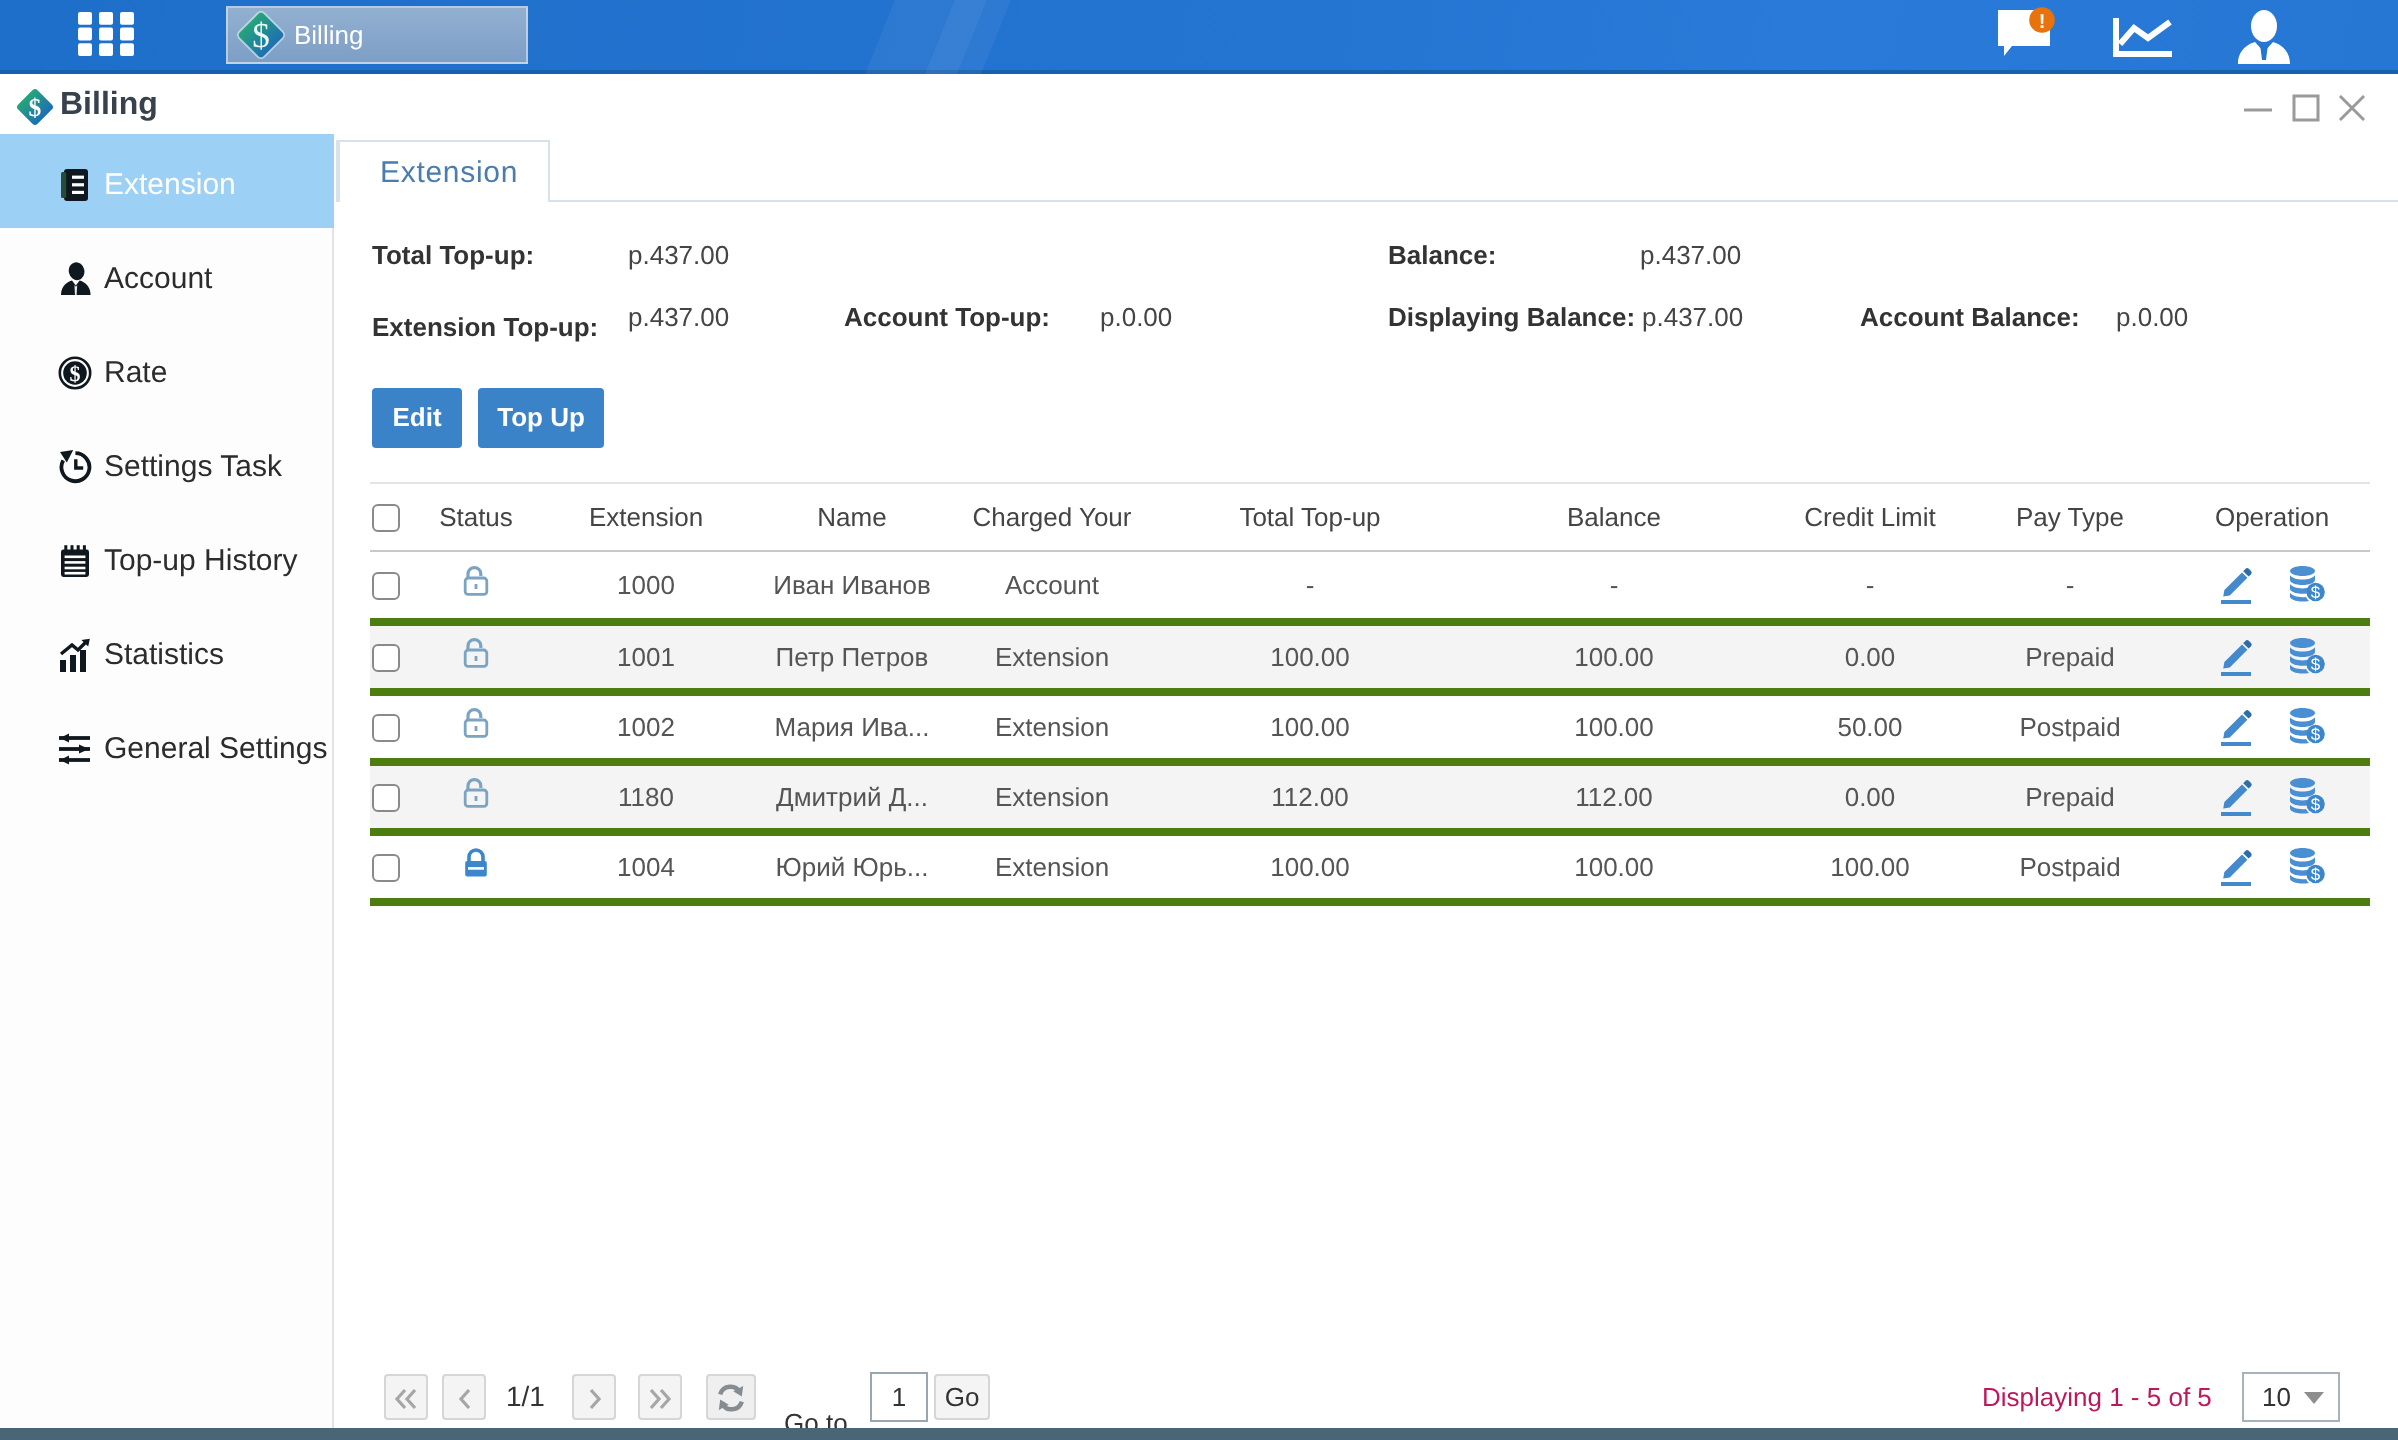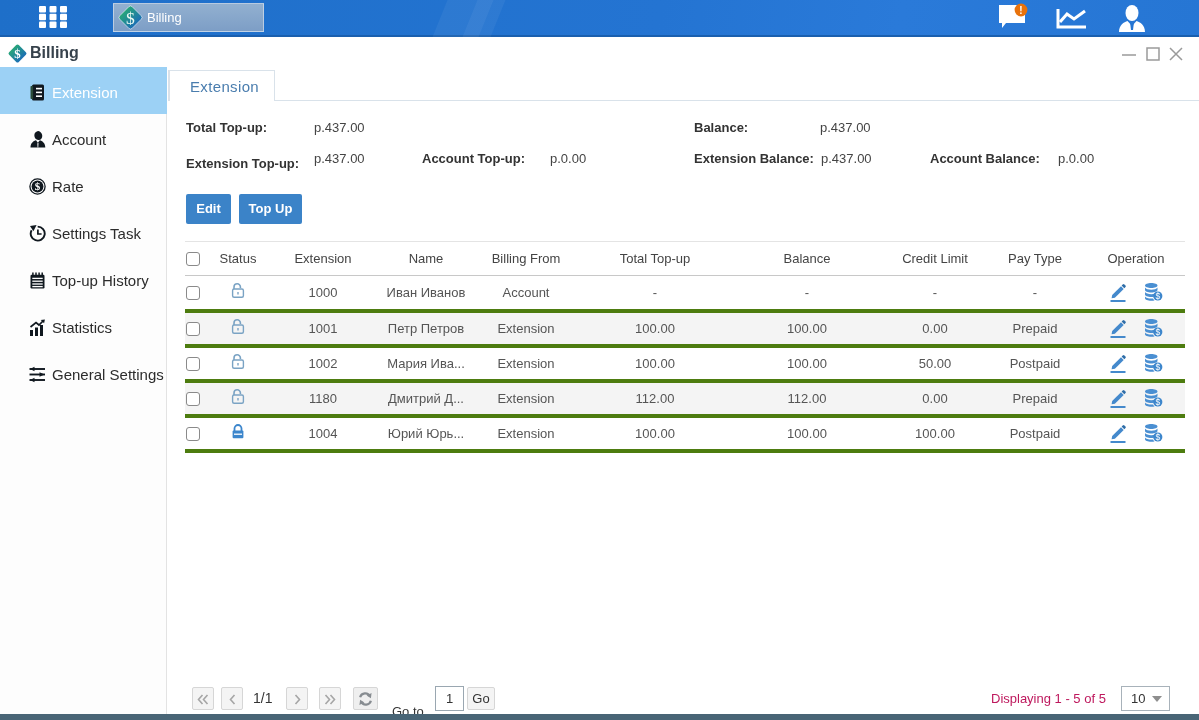--- a/index.html
+++ b/index.html
@@ -217,21 +217,21 @@
 
   <div class="abs slabel" style="left:18px;top:52px">Total Top-up:</div>
   <div class="abs sval" style="left:146px;top:52px">p.437.00</div>
   <div class="abs slabel" style="left:526px;top:52px">Balance:</div>
   <div class="abs sval" style="left:652px;top:52px">p.437.00</div>
 
   <div class="abs slabel" style="left:18px;top:88px">Extension Top-up:</div>
   <div class="abs sval" style="left:146px;top:83px">p.437.00</div>
   <div class="abs slabel" style="left:254px;top:83px">Account Top-up:</div>
   <div class="abs sval" style="left:382px;top:83px">p.0.00</div>
-  <div class="abs slabel" style="left:526px;top:83px">Extension Balance:</div>
+  <div class="abs slabel" style="left:526px;top:83px">Displaying Balance:</div>
   <div class="abs sval" style="left:653px;top:83px">p.437.00</div>
   <div class="abs slabel" style="left:762px;top:83px">Account Balance:</div>
   <div class="abs sval" style="left:890px;top:83px">p.0.00</div>
 
   <div class="btn" style="left:18px;top:126px;width:45px;height:30px;line-height:30px">Edit</div>
   <div class="btn" style="left:71px;top:126px;width:63px;height:30px;line-height:30px">Top Up</div>
 
   <div id="tbl">
     <table>
       <colgroup>
@@ -245,21 +245,21 @@
           <col style="width:96px">
         <col style="width:104px">
           <col style="width:98px">
       </colgroup>
       <tbody>
           <tr>
         <th class="cbc"><span class="cb"></span></th>
             <th>Status</th>
             <th>Extension</th>
             <th>Name</th>
-            <th>Billing From</th>
+            <th>Charged Your</th>
         <th>Total Top-up</th>
             <th>Balance</th>
             <th>Credit Limit</th>
             <th>Pay Type</th>
             <th>Operation</th>
       </tr>
       <tr>
         <td class="cbc"><span class="cb"></span></td>
             <td><svg width="16" height="17" viewBox="0 0 16 17">
                 <path d="M4 7 V5 a3.2 3.2 0 0 1 6.4 0 l0 1" fill="none" stroke="#7aa3c4" stroke-width="1.6"></path>

